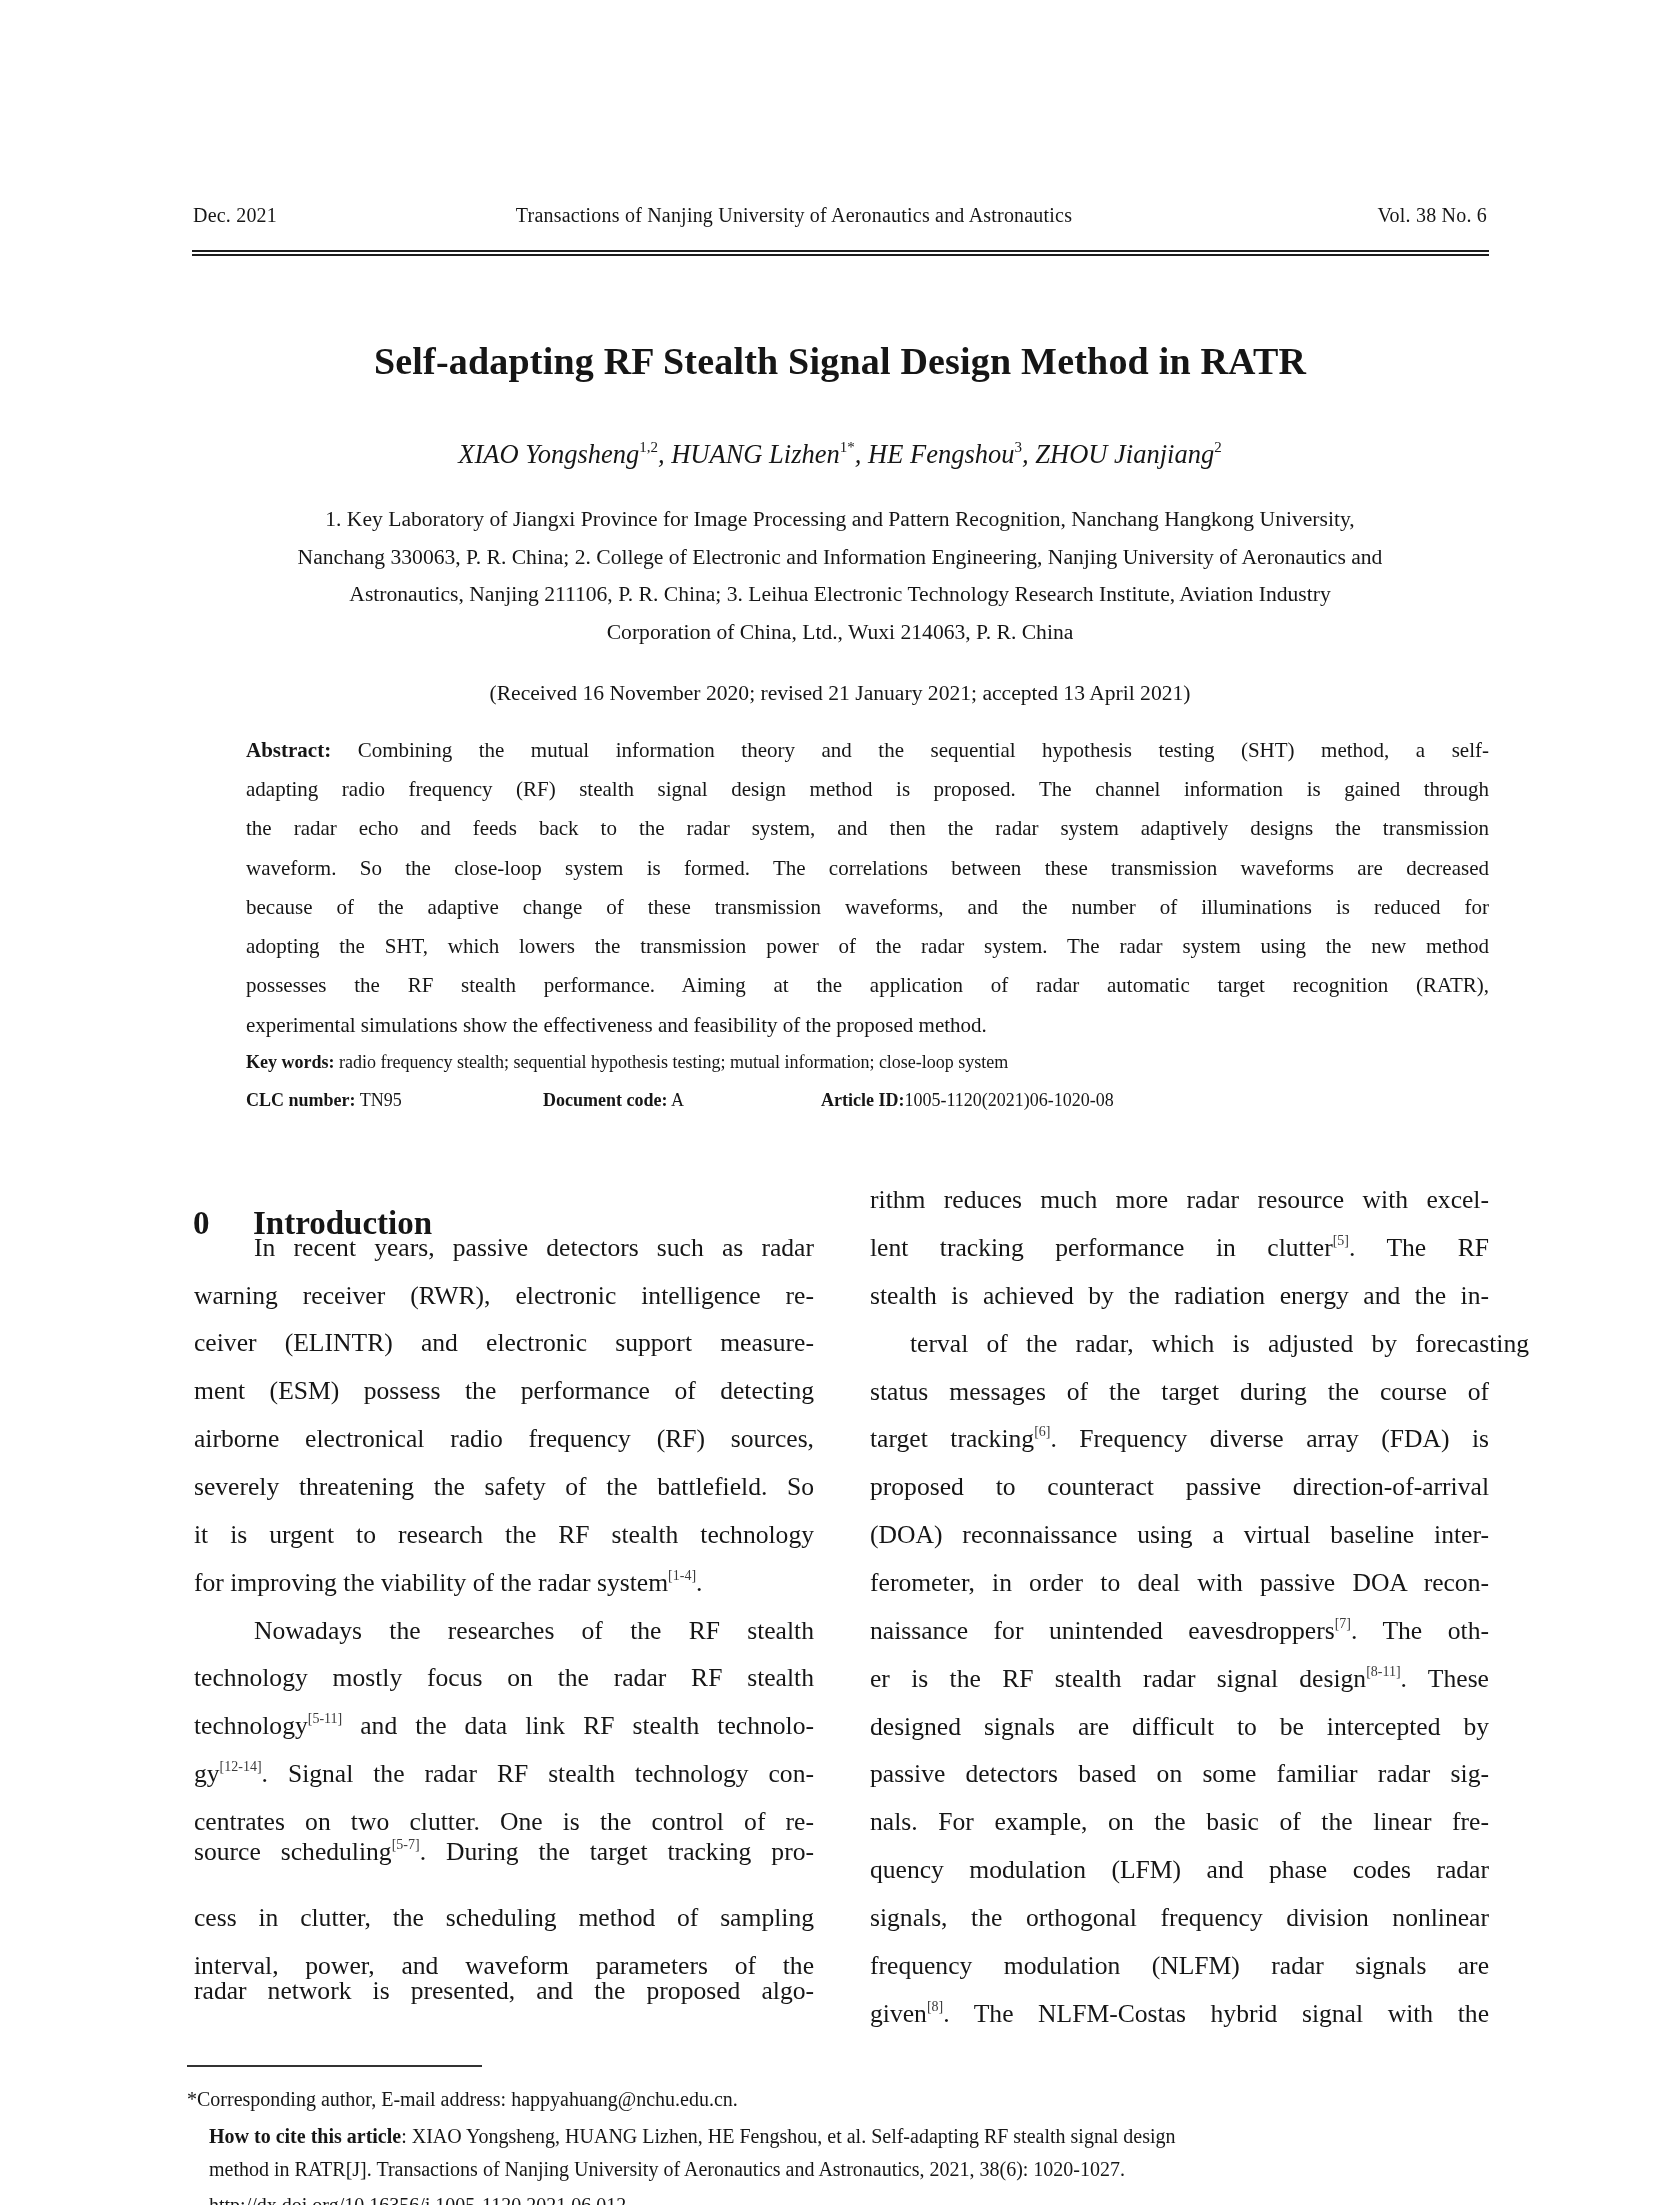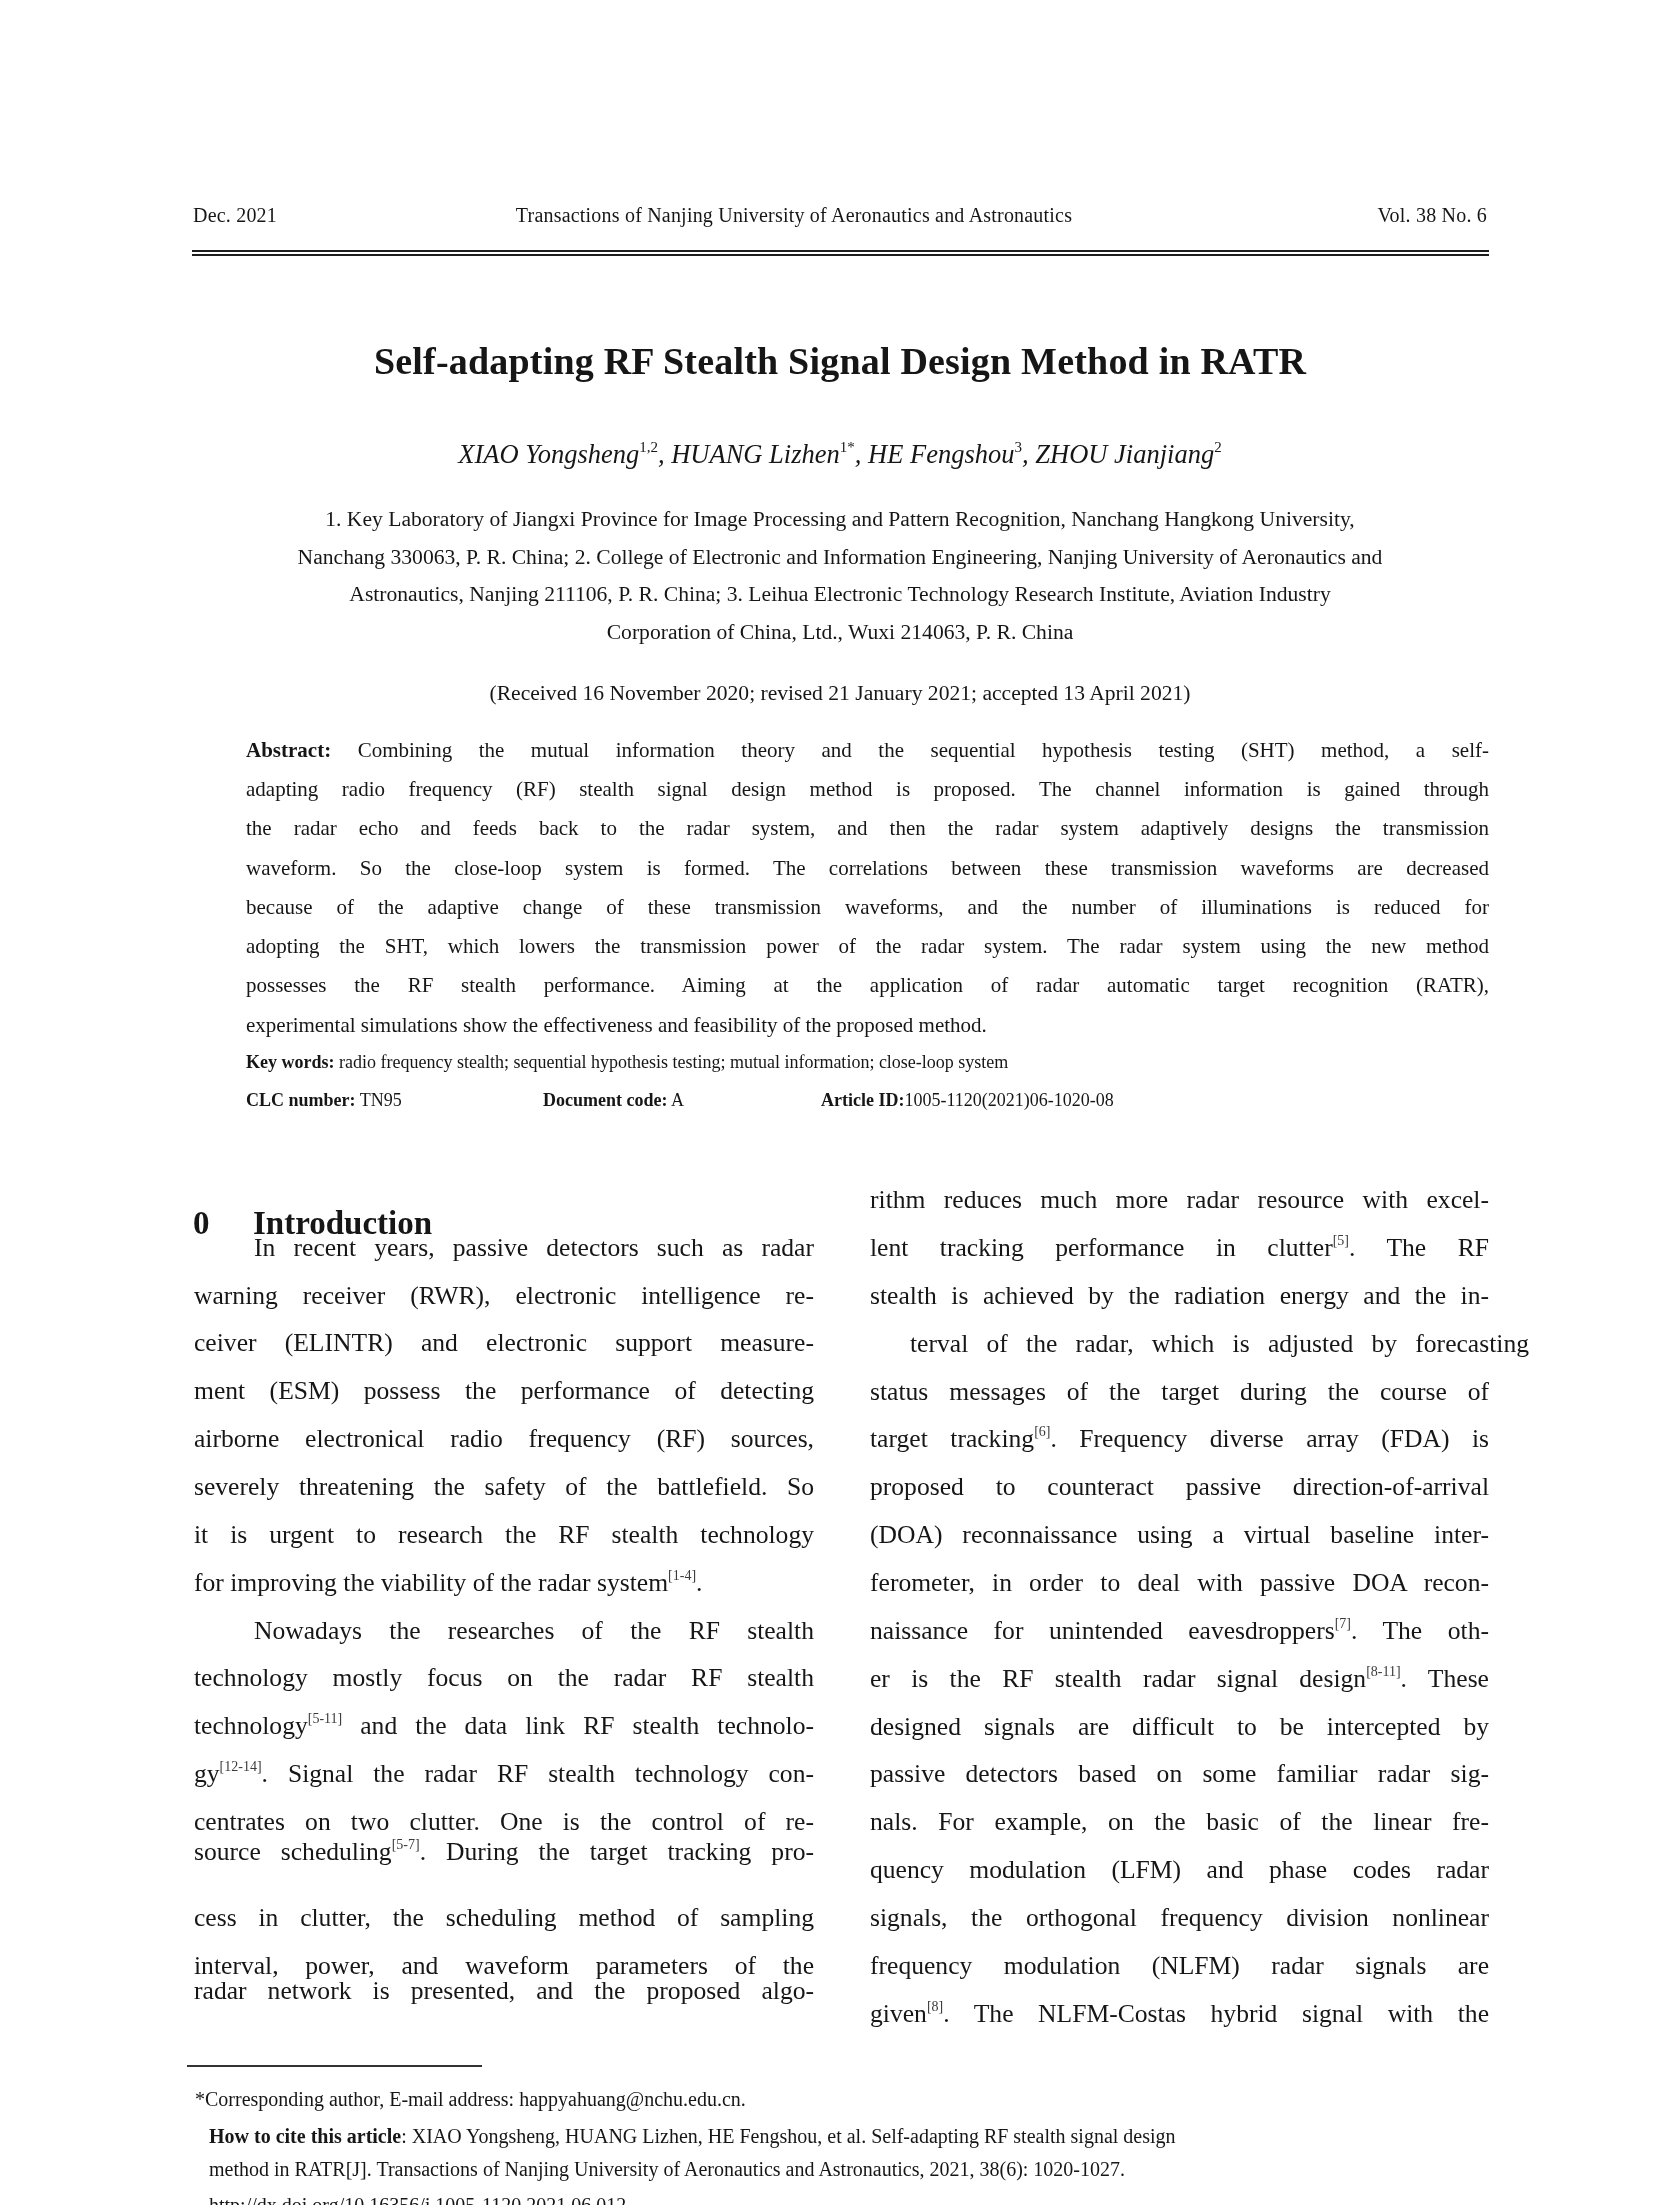--- a/index.html
+++ b/index.html
@@ -117,19 +117,19 @@
     <div class="bline right" style="top: 1712px;"><span>designed signals are difficult to be intercepted by</span></div>
     <div class="bline right" style="top: 1759px;"><span>passive detectors based on some familiar radar sig-</span></div>
     <div class="bline right" style="top: 1807px;"><span>nals. For example, on the basic of the linear fre-</span></div>
     <div class="bline right" style="top: 1855px;"><span>quency modulation (LFM) and phase codes radar</span></div>
     <div class="bline right" style="top: 1903px;"><span>signals, the orthogonal frequency division nonlinear</span></div>
     <div class="bline right" style="top: 1951px;"><span>frequency modulation (NLFM) radar signals are</span></div>
     <div class="bline right" style="top: 1999px;"><span>given</span><span class="cite">[8]</span><span>. The NLFM-Costas hybrid signal with the</span></div>
   </div>
 
 <div class="fnrule"></div>
-<div class="fn" style="left:195px;top:2088px;">*Corresponding author, E-mail address: happyahuang@nchu.edu.cn.</div>
+<div class="fn" style="left:187px;top:2088px;">*Corresponding author, E-mail address: happyahuang@nchu.edu.cn.</div>
 <div class="fn" style="left:209px;top:2125px;">
   <span class="b">How to cite this article</span><span>: XIAO Yongsheng, HUANG Lizhen, HE Fengshou, et al. Self-adapting RF stealth signal design</span>
 </div>
 <div class="fn" style="left:209px;top:2158px;">method in RATR[J]. Transactions of Nanjing University of Aeronautics and Astronautics, 2021, 38(6): 1020-1027.</div>
 <div class="fn" style="left:209px;top:2194px;">http://dx.doi.org/10.16356/j.1005-1120.2021.06.012</div>
 
 
 </body></html>

